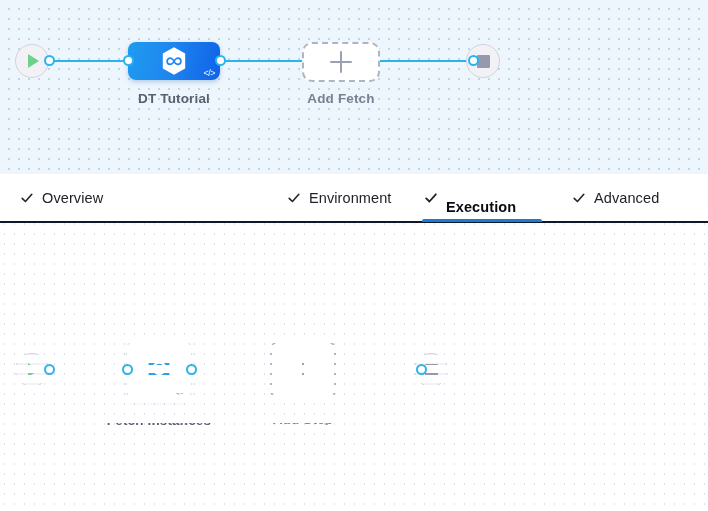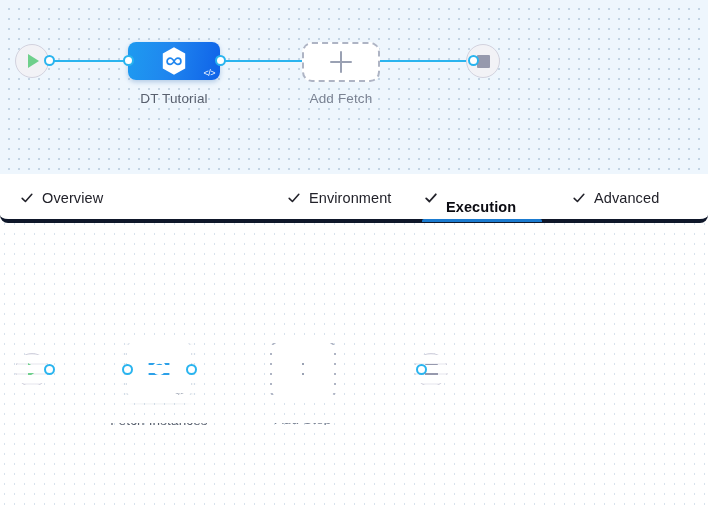--- a/index.html
+++ b/index.html
@@ -57,23 +57,22 @@
   }
 
   
   .tabbar {
     position: absolute;
     left: 0;
     top: 174px;
     width: 708px;
     height: 49px;
     background: #ffffff;
-    border-bottom: 4px solid #0f172a;
+    border-bottom: 2px solid #0f172a;
     box-sizing: border-box;
-    border-radius: 8px;
   }
   .tab {
     position: absolute;
     top: 0;
     height: 48px;
     display: flex;
     align-items: center;
     gap: 8px;
     padding: 0 2px;
     cursor: pointer;
@@ -231,20 +230,21 @@
   .add-box .plus::before { left: 0; top: 10px; width: 22px; height: 2px; }
   .add-box .plus::after  { top: 0; left: 10px; width: 2px; height: 22px; }
 
   .node-label {
     position: absolute;
     text-align: center;
     font-size: 13.5px;
     color: #59606e;
     white-space: nowrap;
     letter-spacing: 0.15px;
+    font-weight: bold;
   }
   .node-label.muted { color: #7a8292; }
 </style>
 </head>
 <body>
 
 <div class="app">
 
   <div class="canvas canvas-stage">
     <div class="flow-row">

